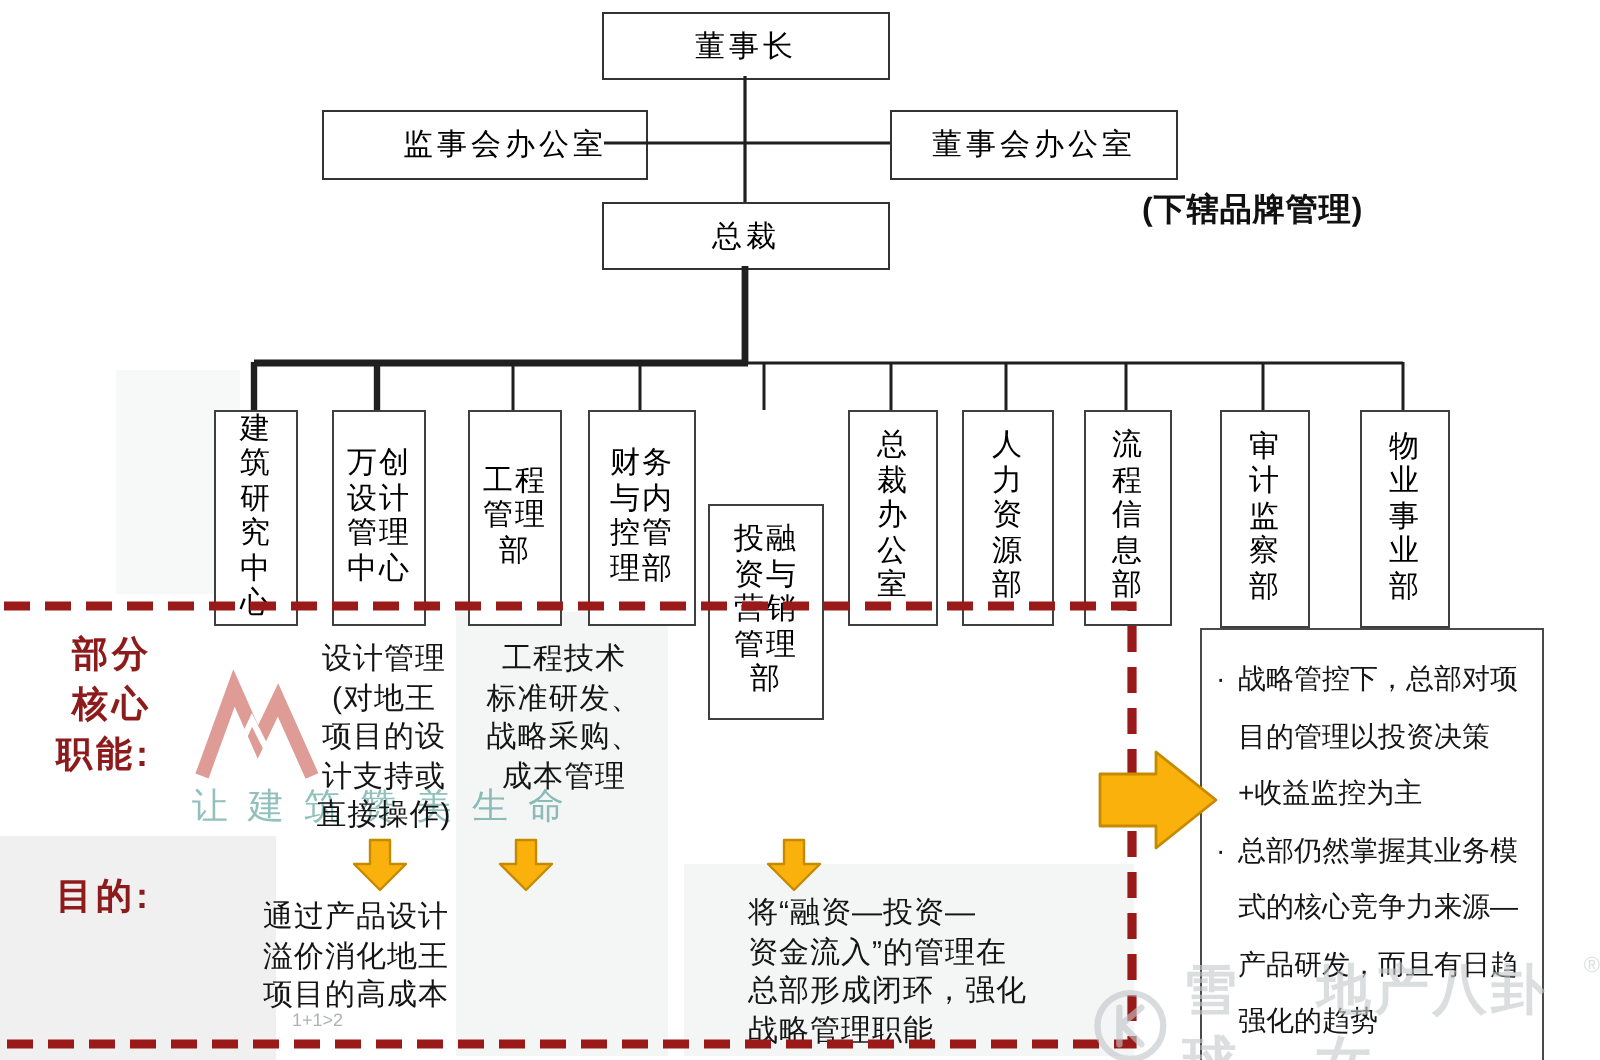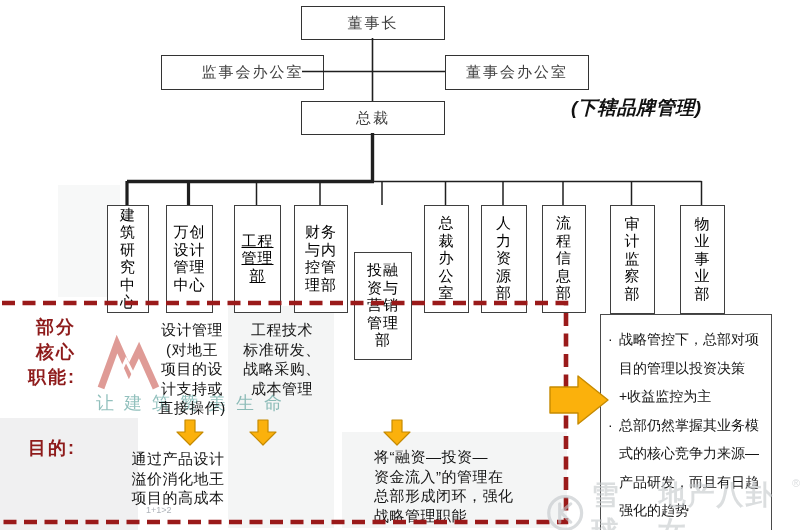--- a/index.html
+++ b/index.html
@@ -5,32 +5,32 @@
   html,body{margin:0;padding:0;background:#fff;}
   .stage{
     position:relative;width:800px;height:530px;background:#ffffff;overflow:hidden;
     font-family:"Liberation Sans","DejaVu Sans",sans-serif;color:#111;
   }
   
   .tbox{
     position:absolute;background:#fff;border:1.4px solid #333;
     display:flex;align-items:center;justify-content:center;
     font-family:"Liberation Serif","DejaVu Serif",serif;
-    font-size:15px;letter-spacing:2px;color:#404040;z-index:2;
+    font-size:15px;letter-spacing:2px;color:#000000;z-index:2;
   }
   .dept{
     position:absolute;top:205px;height:106px;background:#fff;border:1.5px solid #3f3f3f;
     display:flex;align-items:center;justify-content:center;text-align:center;
     font-family:"Liberation Serif","DejaVu Serif",serif;
     font-size:15px;line-height:17.5px;letter-spacing:1px;color:#000;
     white-space:pre-line;z-index:2;
   }
   .brandnote{
-    position:absolute;left:571px;top:95px;font-size:19px;font-weight:bold;
-    color:#111;z-index:2;letter-spacing:0.5px;font-style:italic;
+    position:absolute;left:571px;top:95px;font-size:16px;font-weight:bold;
+    color:#111;z-index:2;letter-spacing:0.5px;
   }
   
   .redlabel{
     position:absolute;color:#8e1b1b;font-weight:bold;font-size:18px;
     line-height:25px;letter-spacing:2px;z-index:3;white-space:pre-line;
   }
   
   .fblock{
     position:absolute;font-size:15px;line-height:19.5px;color:#151515;
     z-index:3;white-space:pre-line;letter-spacing:0.5px;
@@ -81,21 +81,21 @@
   <div class="dept" style="left:107px;width:40px;">建
 筑
 研
 究
 中
 心</div>
   <div class="dept" style="left:166px;width:45px;">万创
 设计
 管理
 中心</div>
-  <div class="dept" style="left:234px;width:45px;text-decoration:underline;">工程
+  <div class="dept" style="left:234px;width:45px;">工程
 管理
 部</div>
   <div class="dept" style="left:294px;width:52px;">财务
 与内
 控管
 理部</div>
   <div class="dept" style="left:354px;width:56px;margin-top:47px;">投融
 资与
 营销
 管理

